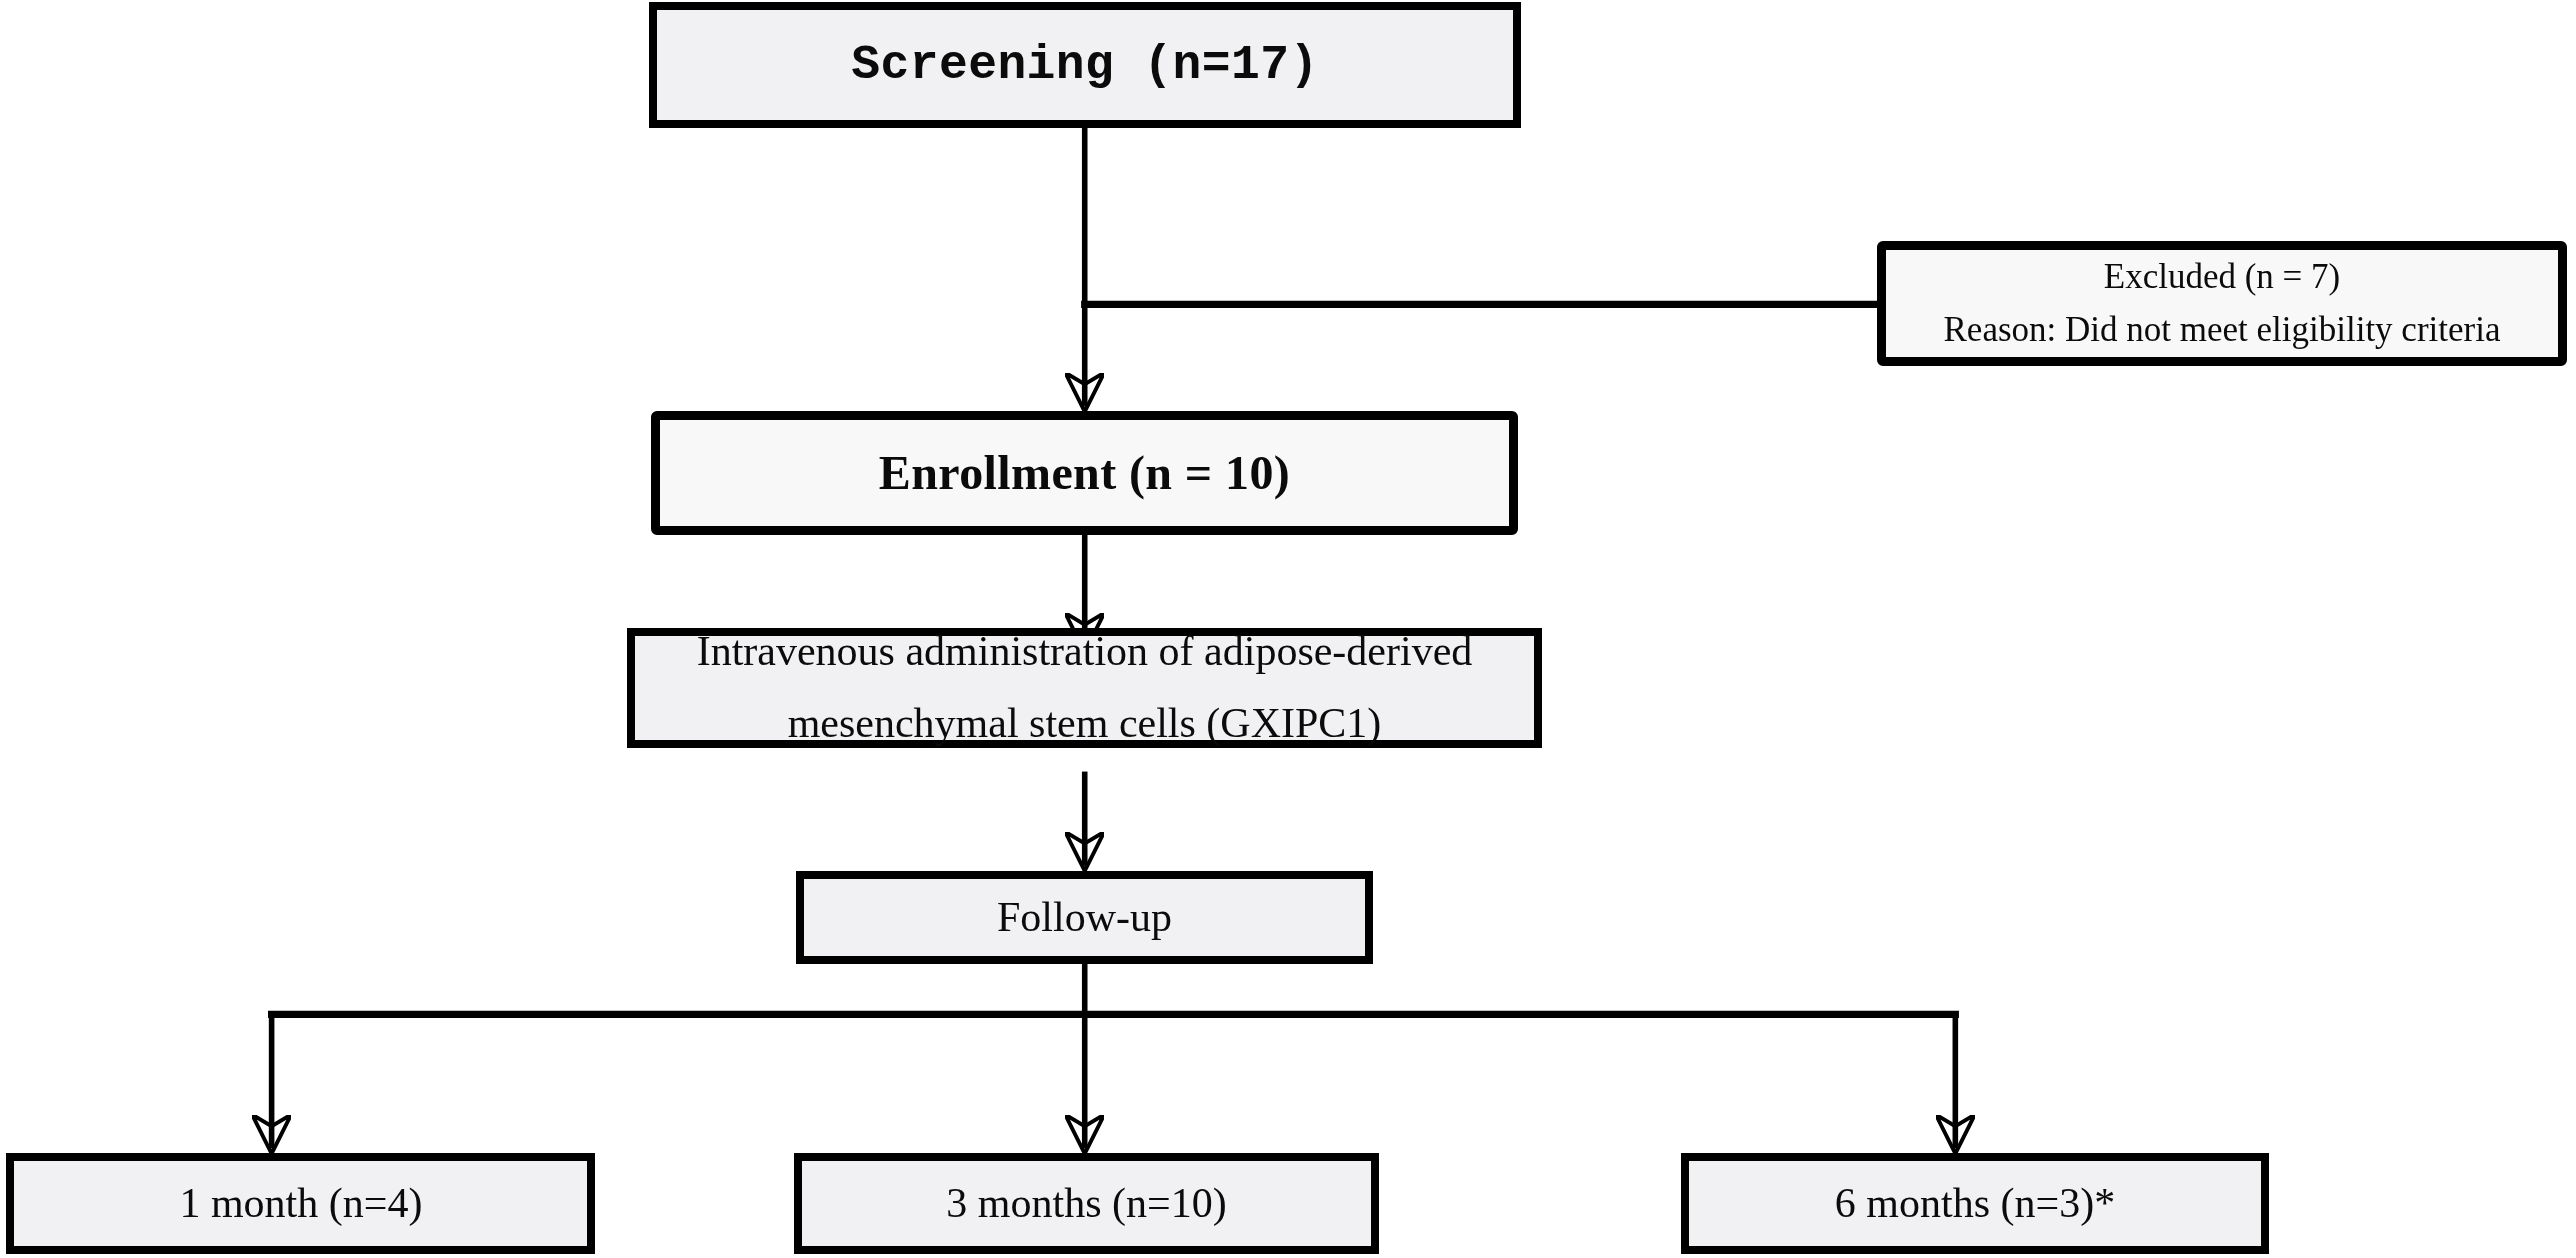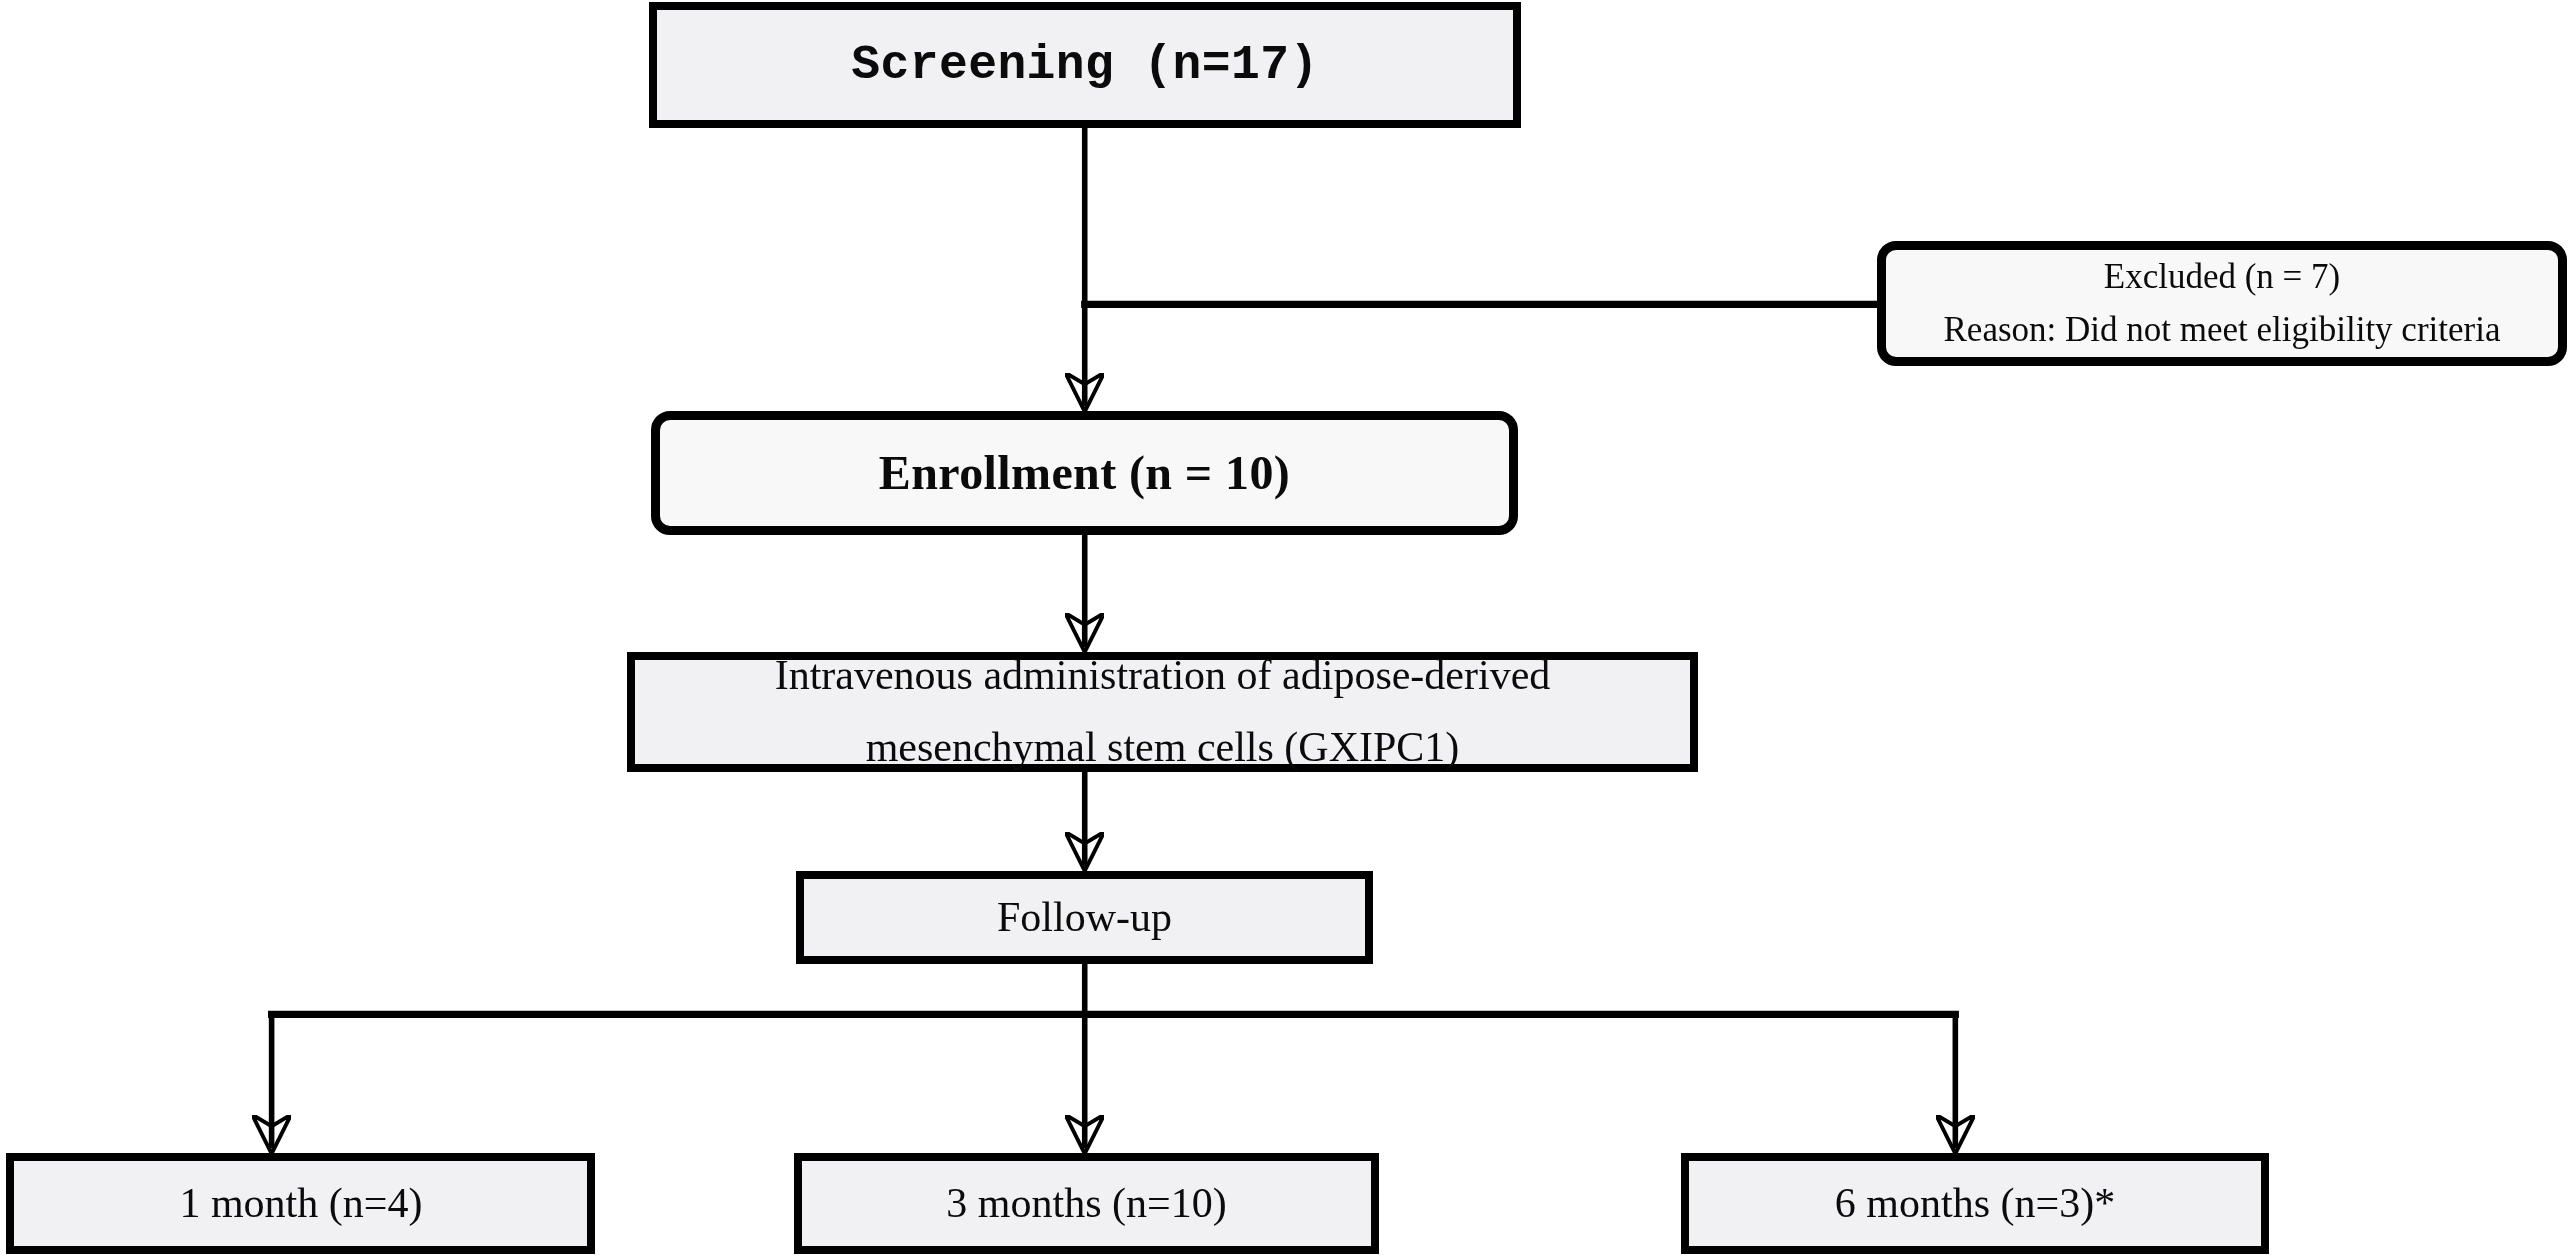--- a/index.html
+++ b/index.html
@@ -29,21 +29,21 @@
     display:flex;
     flex-direction:column;
     align-items:center;
     justify-content:center;
     text-align:center;
     background:var(--rect-fill);
     border:8px solid var(--line);
     line-height:1.25;
   }
   .rounded{
-    border-radius:19px;
+    border-radius:6px;
     border-width:9.6px;
     background:var(--rounded-fill);
   }
   .label-bold{font-weight:700;font-size:48px;letter-spacing:0.4px;}
   .label{font-size:42px;}
   .label-sm{font-size:35px;line-height:1.5;}
   .two-line{line-height:1.42;}
 </style>
 </head>
 <body>
@@ -74,21 +74,21 @@
 
   <div class="box rounded two-line" style="left:1877px;top:241px;width:690px;height:125px;">
     <span class="label-sm">Excluded (n = 7)</span>
     <span class="label-sm">Reason: Did not meet eligibility criteria</span>
   </div>
 
   <div class="box rounded" style="left:651px;top:411px;width:867px;height:124px;">
     <span class="label-bold">Enrollment (n = 10)</span>
   </div>
 
-  <div class="box two-line" style="left:627px;top:652px;width:1071px;height:120px;gap:12px;">
+  <div class="box two-line" style="left:627px;top:628px;width:915px;height:120px;gap:12px;">
     <span class="label">Intravenous administration of adipose-derived</span>
     <span class="label">mesenchymal stem cells (GXIPC1)</span>
   </div>
 
   <div class="box" style="left:796px;top:871px;width:577px;height:93px;">
     <span class="label">Follow-up</span>
   </div>
 
   <div class="box" style="left:6.4px;top:1153px;width:589px;height:101px;">
     <span class="label">1 month (n=4)</span>

